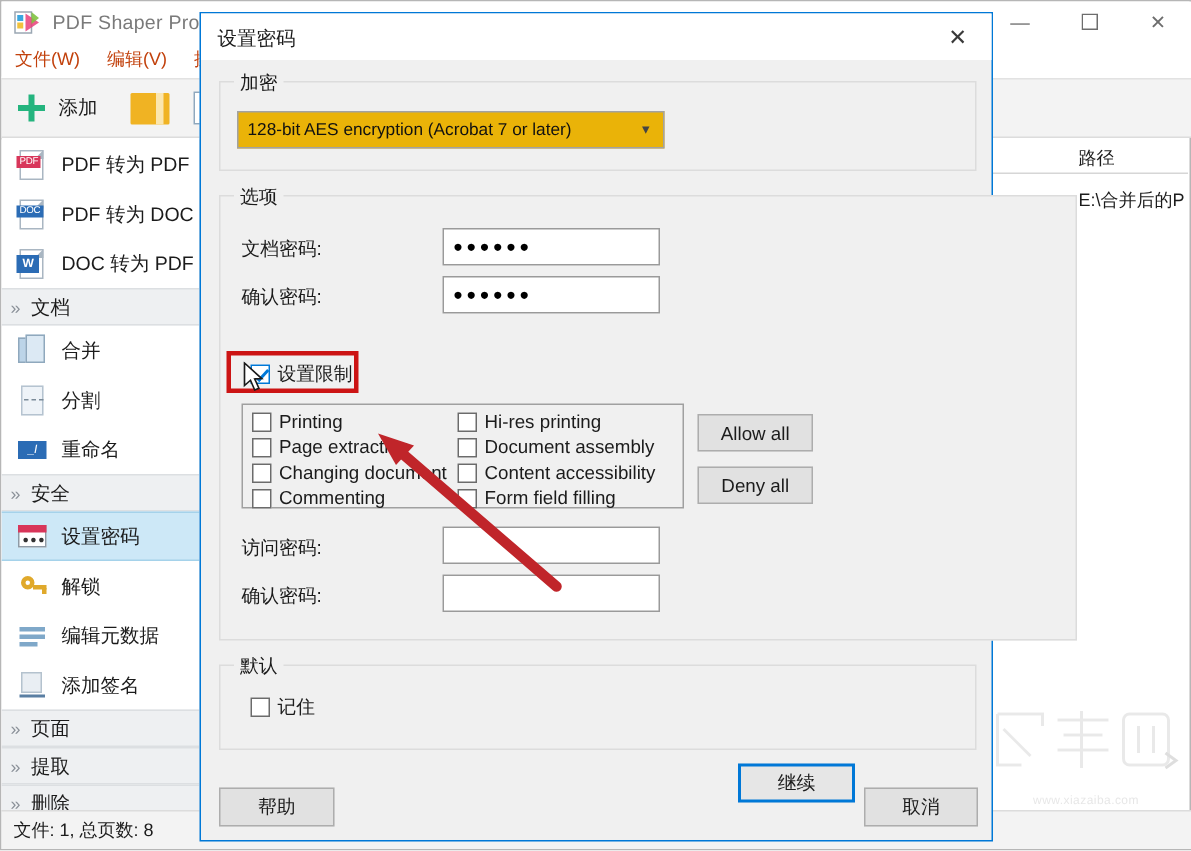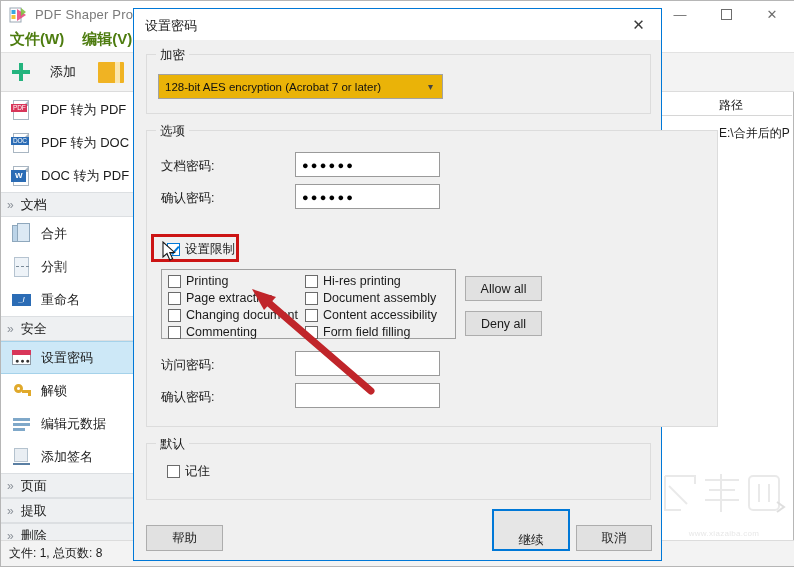--- a/index.html
+++ b/index.html
@@ -38,37 +38,37 @@
   }
   #win-min { right: 92px; }
   #win-max { right: 46px; }
   #win-close { right: 0px; }
 
   #main-menubar {
     position: absolute; left: 0; top: 27px; width: 794px; height: 24px;
     background: #ffffff; display: flex; align-items: center;
     border-bottom: 1px solid #ffffff;
   }
-  .menu-item { padding: 2px 9px; font-size: 15px; color: #4d7c0f; white-space: nowrap; font-weight: bold; }
+  .menu-item { padding: 2px 9px; font-size: 12px; color: #c2410c; white-space: nowrap; }
 
   #main-toolbar {
     position: absolute; left: 0; top: 51px; width: 794px; height: 40px;
     background: #f3f3f3; border-top: 1px solid #e2e2e2; border-bottom: 1px solid #dcdcdc;
     display: flex; align-items: center;
   }
   #tb-add { display: flex; align-items: center; margin-left: 10px; }
   .tb-plus {
     position: relative; width: 20px; height: 20px;
   }
   .tb-plus:before, .tb-plus:after {
     content: ""; position: absolute; background: #24b47e;
   }
   .tb-plus:before { left: 8px; top: 1px; width: 4px; height: 18px; }
   .tb-plus:after { left: 1px; top: 8px; width: 18px; height: 4px; }
-  #tb-add-label { margin-left: 19px; font-size: 13px; color: #1c1c1c; }
+  #tb-add-label { margin-left: 8px; font-size: 13px; color: #1c1c1c; }
   .tb-folder {
     width: 26px; height: 21px; margin-left: 22px; position: relative;
     background: #f0b323; border-radius: 1px;
   }
   .tb-folder:after {
     content: ""; position: absolute; right: 4px; top: 0; width: 5px; height: 21px;
     background: #fbe6ae;
   }
   .tb-img {
     width: 24px; height: 22px; margin-left: 16px; position: relative;
@@ -525,21 +525,21 @@
       <span class="gtitle">默认</span>
       <div class="cbx" style="left:20px; top:19px;">
         <span class="box"></span>
         <span>记住</span>
       </div>
     </div>
 
     <div class="btn" style="left:12px; top:516px; width:77px; height:26px;text-align:center;">
       <span>帮助</span>
     </div>
-    <div class="btn default" style="left:358px; top:500px; width:78px; height:42px;align-items:flex-end;">
+    <div class="btn default" style="left:358px; top:500px; width:78px; height:26px;">
       <span>继续</span>
     </div>
     <div class="btn" style="left:442px; top:516px; width:76px; height:26px;">
       <span>取消</span>
     </div>
 
     <div id="restrict-highlight" style="left:17px; top:225px; width:88px; height:28px;"></div>
 
     <svg id="arrow-svg">
       <g>

